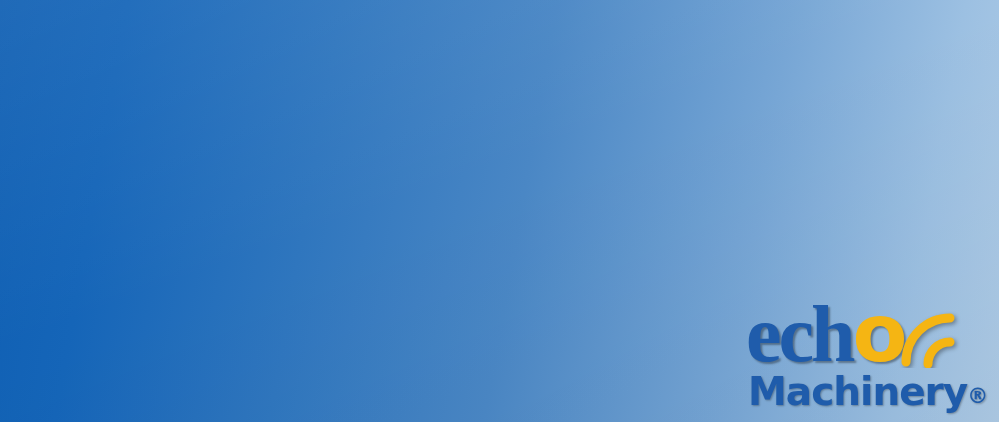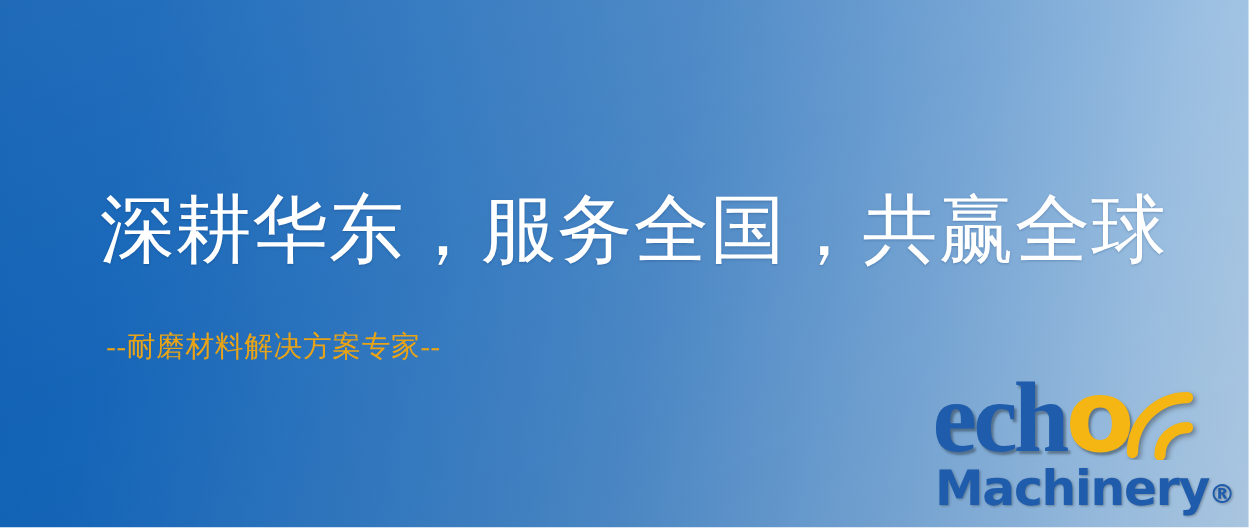--- a/index.html
+++ b/index.html
@@ -116,23 +116,21 @@
     letter-spacing: 0;
   }
 </style>
 </head>
 <body>
 
 <div id="banner">
 
   <div id="sheen"></div>
 
-  <div id="headline">深耕华东，服务全国，共赢全球</div>
 
-  <div id="subtitle">--耐磨材料解决方案专家--</div>
 
   <div id="logo">
 
     <div id="logo-wordmark">
       <span class="lg-blue">ech</span><span class="lg-gold">o</span>
     </div>
 
     <div id="logo-arcs">
       <svg width="70" height="72" viewBox="0 0 70 72" xmlns="http://www.w3.org/2000/svg">
         <g fill="none" stroke="#f5b513" stroke-linecap="round" style="filter: drop-shadow(2px 2px 2px rgba(0,0,0,0.35));">

